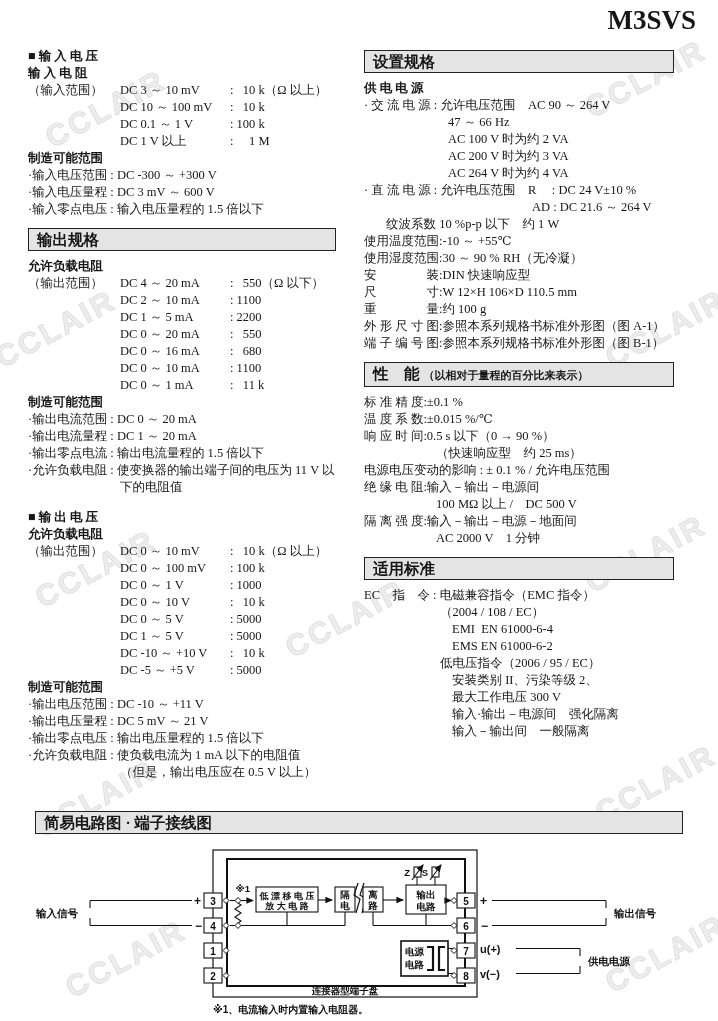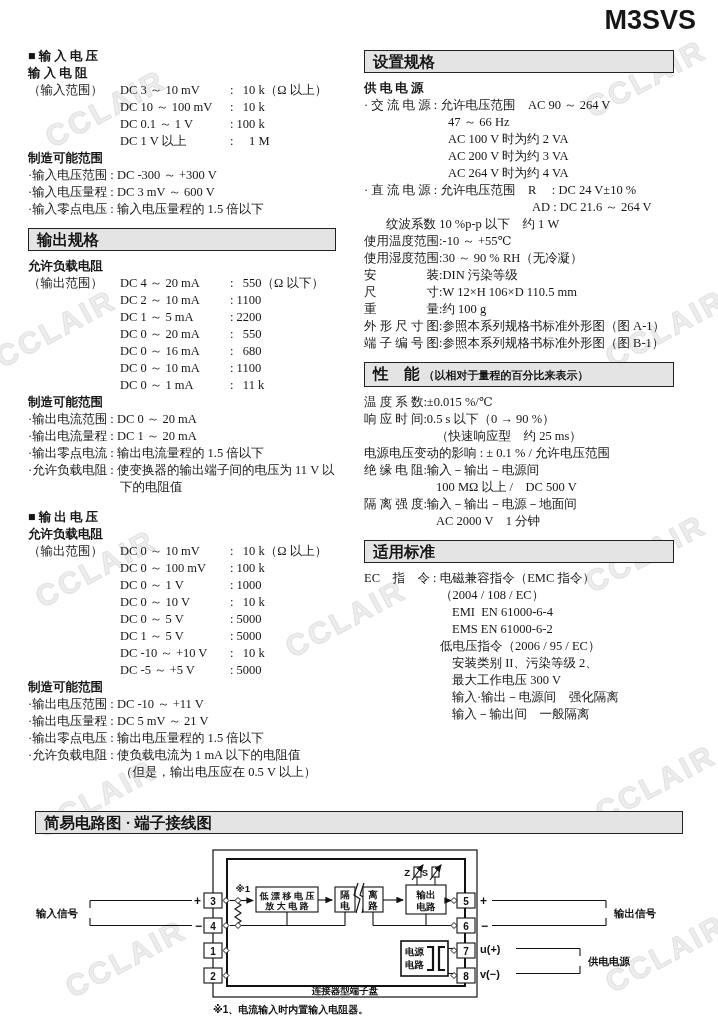--- a/index.html
+++ b/index.html
@@ -2,21 +2,21 @@
 <html><head>
 <meta charset="utf-8">
 <style>
   html,body{margin:0;padding:0;background:#fff;}
   .page{position:relative;width:718px;height:1021px;background:#fff;overflow:hidden;
         font-family:"Liberation Serif","DejaVu Serif",serif;font-size:12.5px;line-height:17px;color:#161616;}
   .wm{position:absolute;z-index:1;font-family:"Liberation Sans","DejaVu Sans",sans-serif;font-weight:bold;
       font-size:30px;letter-spacing:3px;color:#ededed;-webkit-text-stroke:1px #e0e0e0;
       transform:rotate(-28deg);white-space:nowrap;pointer-events:none;}
   .title{position:absolute;top:5px;right:22px;z-index:3;
-         font-family:Liberation Sans, sans-serif;font-weight:bold;font-size:27px;line-height:30px;}
+         font-family:Liberation Serif, serif;font-weight:bold;font-size:27px;line-height:30px;}
   .col{position:absolute;z-index:2;}
   .col-left{left:28px;top:48px;width:308px;}
   .col-right{left:364px;top:40px;width:310px;}
   .bottom{position:absolute;left:28px;top:804px;width:662px;z-index:2;}
   .secbox{border:1.3px solid #222;background:#e4e4e4;font-weight:bold;font-size:15.5px;line-height:19px;
           padding:1px 8px;margin:10px 0 7px 0;}
   .secbox .note{font-size:11px;font-weight:bold;}
   .h{font-weight:bold;}
   .ln{white-space:pre;}
   .i22{padding-left:22px;} .i72{padding-left:72px;} .i76{padding-left:76px;}
@@ -112,30 +112,31 @@
     <div class="ln">· 交 流 电 源 : 允许电压范围　AC 90 ～ 264 V</div>
     <div class="ln i84">47 ～ 66 Hz</div>
     <div class="ln i84">AC 100 V 时为约 2 VA</div>
     <div class="ln i84">AC 200 V 时为约 3 VA</div>
     <div class="ln i84">AC 264 V 时为约 4 VA</div>
     <div class="ln">· 直 流 电 源 : 允许电压范围　R　 : DC 24 V±10 %</div>
     <div class="ln i168">AD : DC 21.6 ～ 264 V</div>
     <div class="ln i22">纹波系数 10 %p-p 以下　约 1 W</div>
     <div class="ln">使用温度范围:-10 ～ +55℃</div>
     <div class="ln">使用湿度范围:30 ～ 90 % RH（无冷凝）</div>
-    <div class="ln">安　　　　装:DIN 污染等级</div>
+    <div class="ln">安　　　　装:DIN 快速响应型</div>
     <div class="ln">尺　　　　寸:W 12×H 106×D 110.5 mm</div>
     <div class="ln">重　　　　量:约 100 g</div>
     <div class="ln">外 形 尺 寸 图:参照本系列规格书标准外形图（图 A-1）</div>
     <div class="ln">端 子 编 号 图:参照本系列规格书标准外形图（图 B-1）</div>
 
     <div class="secbox">
       <span>性　能</span>
       <span class="note">（以相对于量程的百分比来表示）</span>
     </div>
+    <div class="ln">标 准 精 度:±0.1 %</div>
     <div class="ln">温 度 系 数:±0.015 %/℃</div>
     <div class="ln">响 应 时 间:0.5 s 以下（0 → 90 %）</div>
     <div class="ln i72">（快速响应型　约 25 ms）</div>
     <div class="ln">电源电压变动的影响 : ± 0.1 % / 允许电压范围</div>
     <div class="ln">绝 缘 电 阻:输入－输出－电源间</div>
     <div class="ln i72">100 MΩ 以上 /　DC 500 V</div>
     <div class="ln">隔 离 强 度:输入－输出－电源－地面间</div>
     <div class="ln i72">AC 2000 V　1 分钟</div>
 
     <div class="secbox">适用标准</div>

